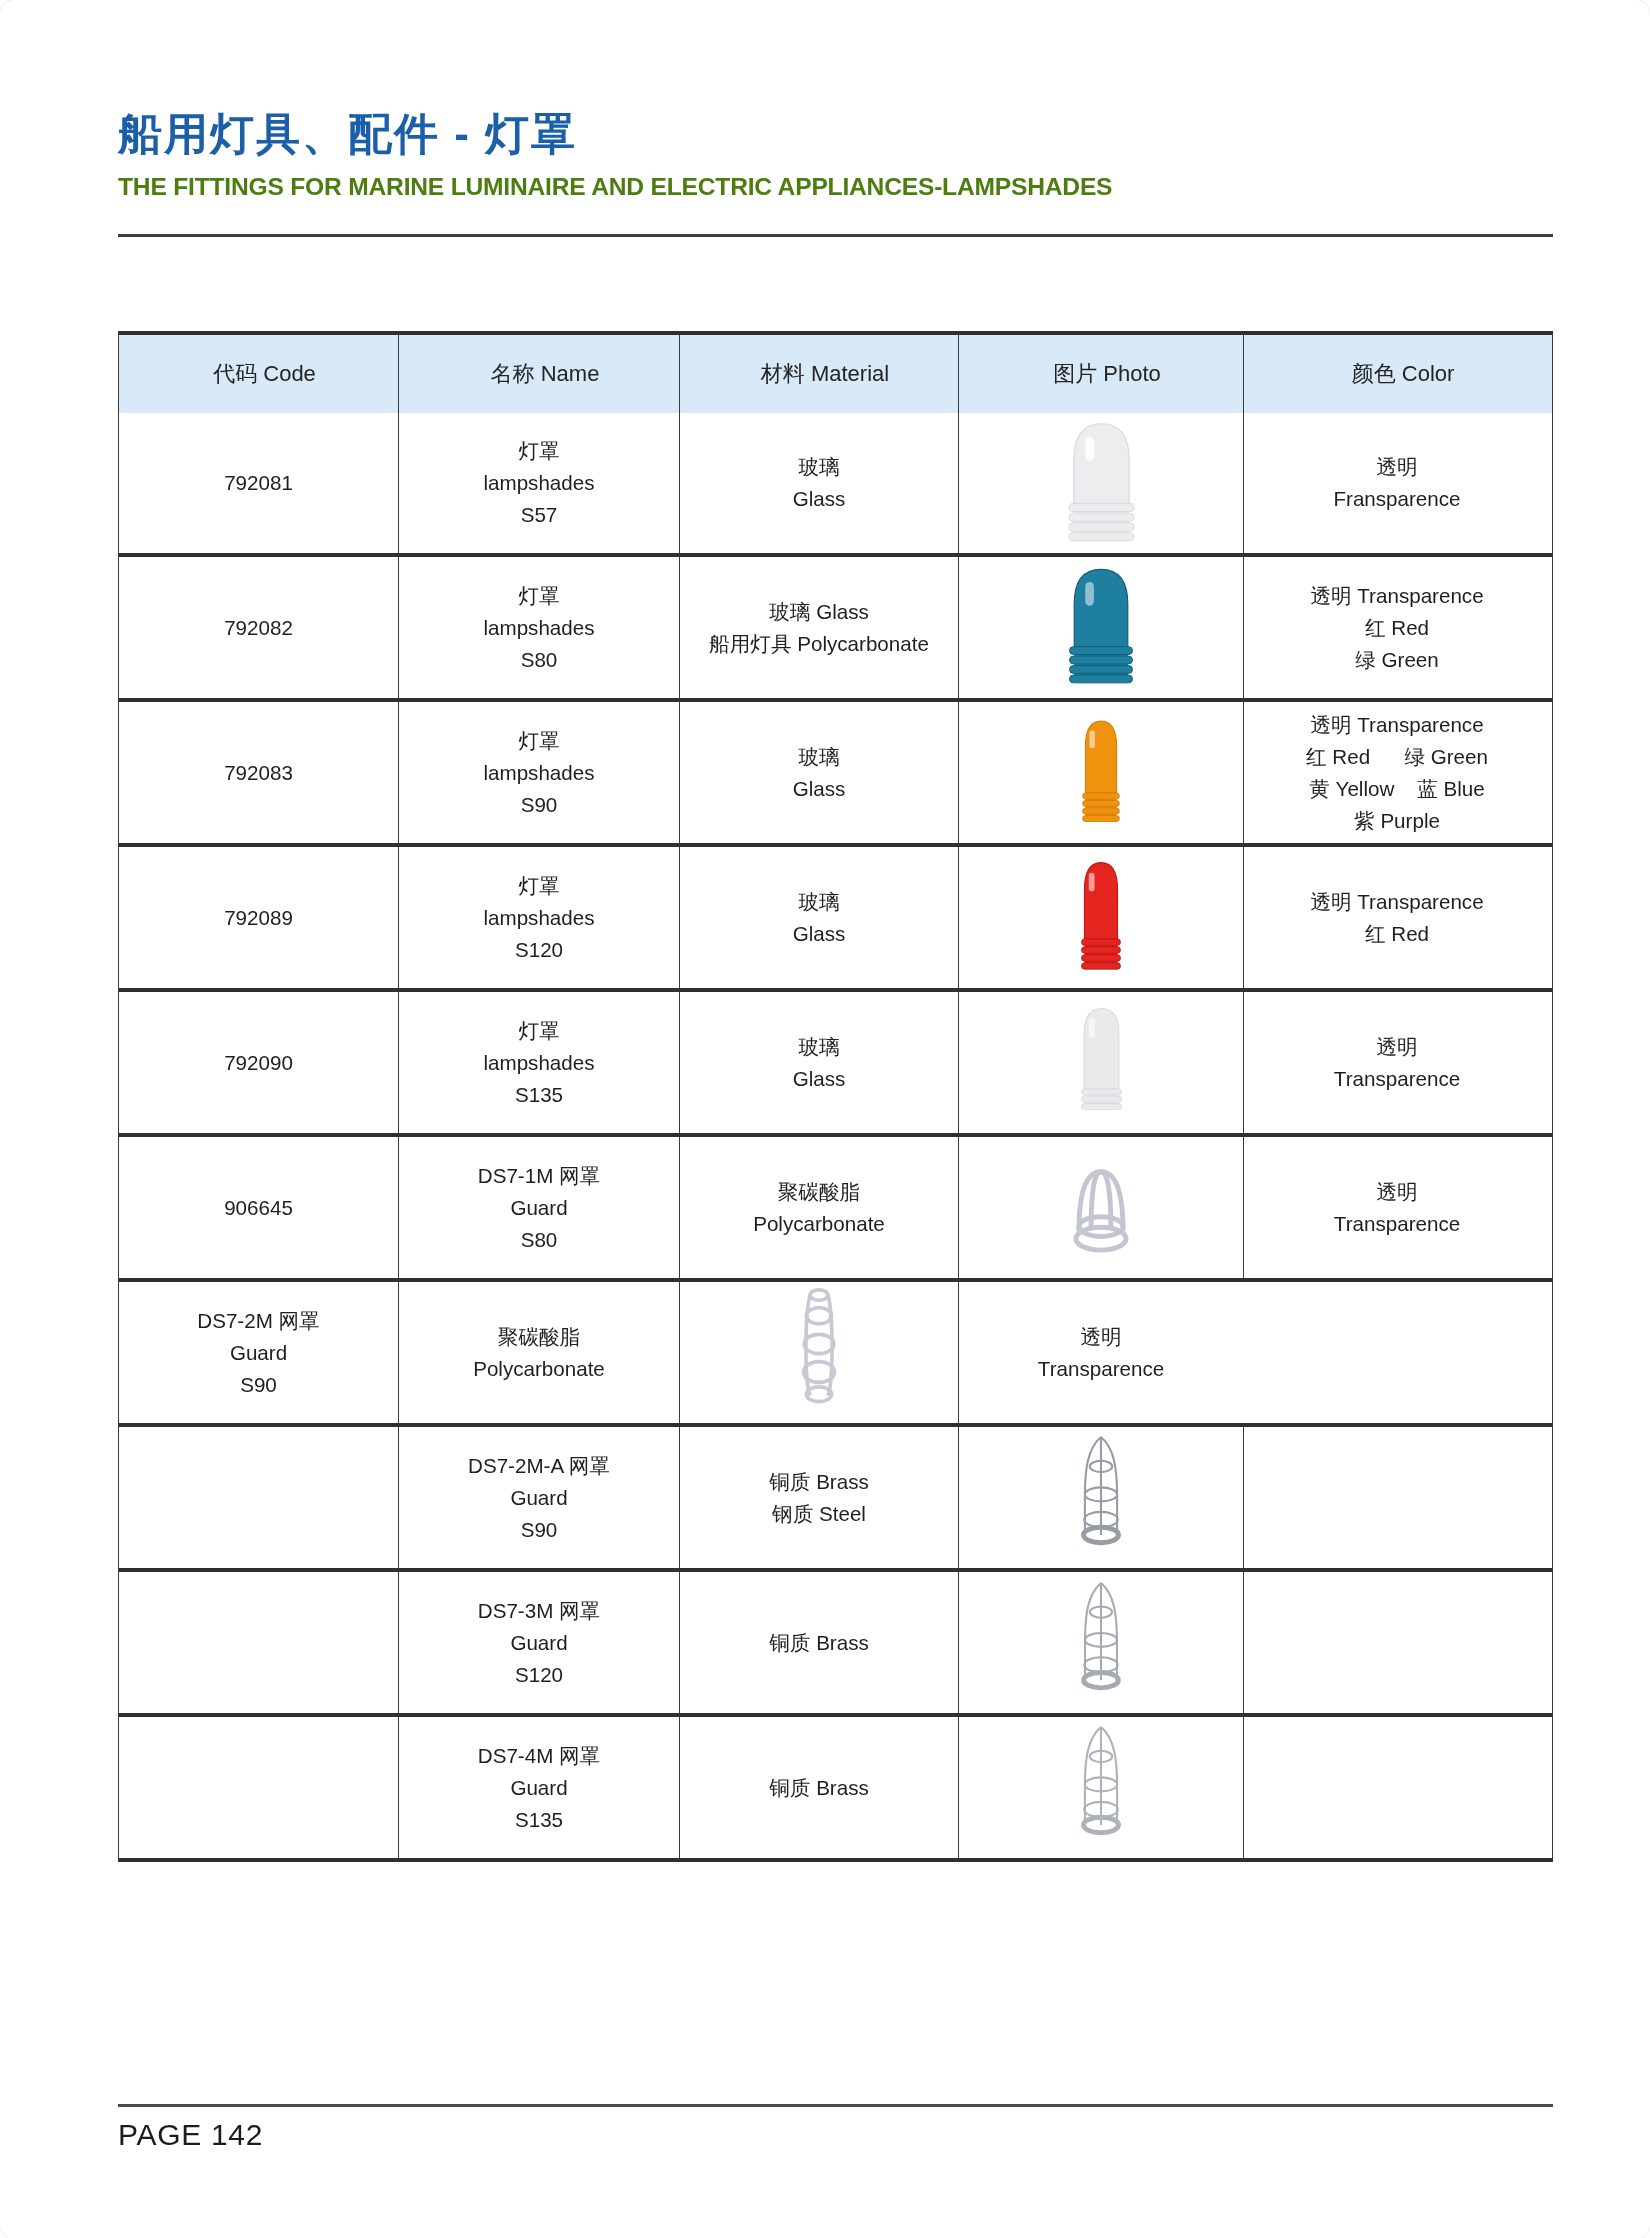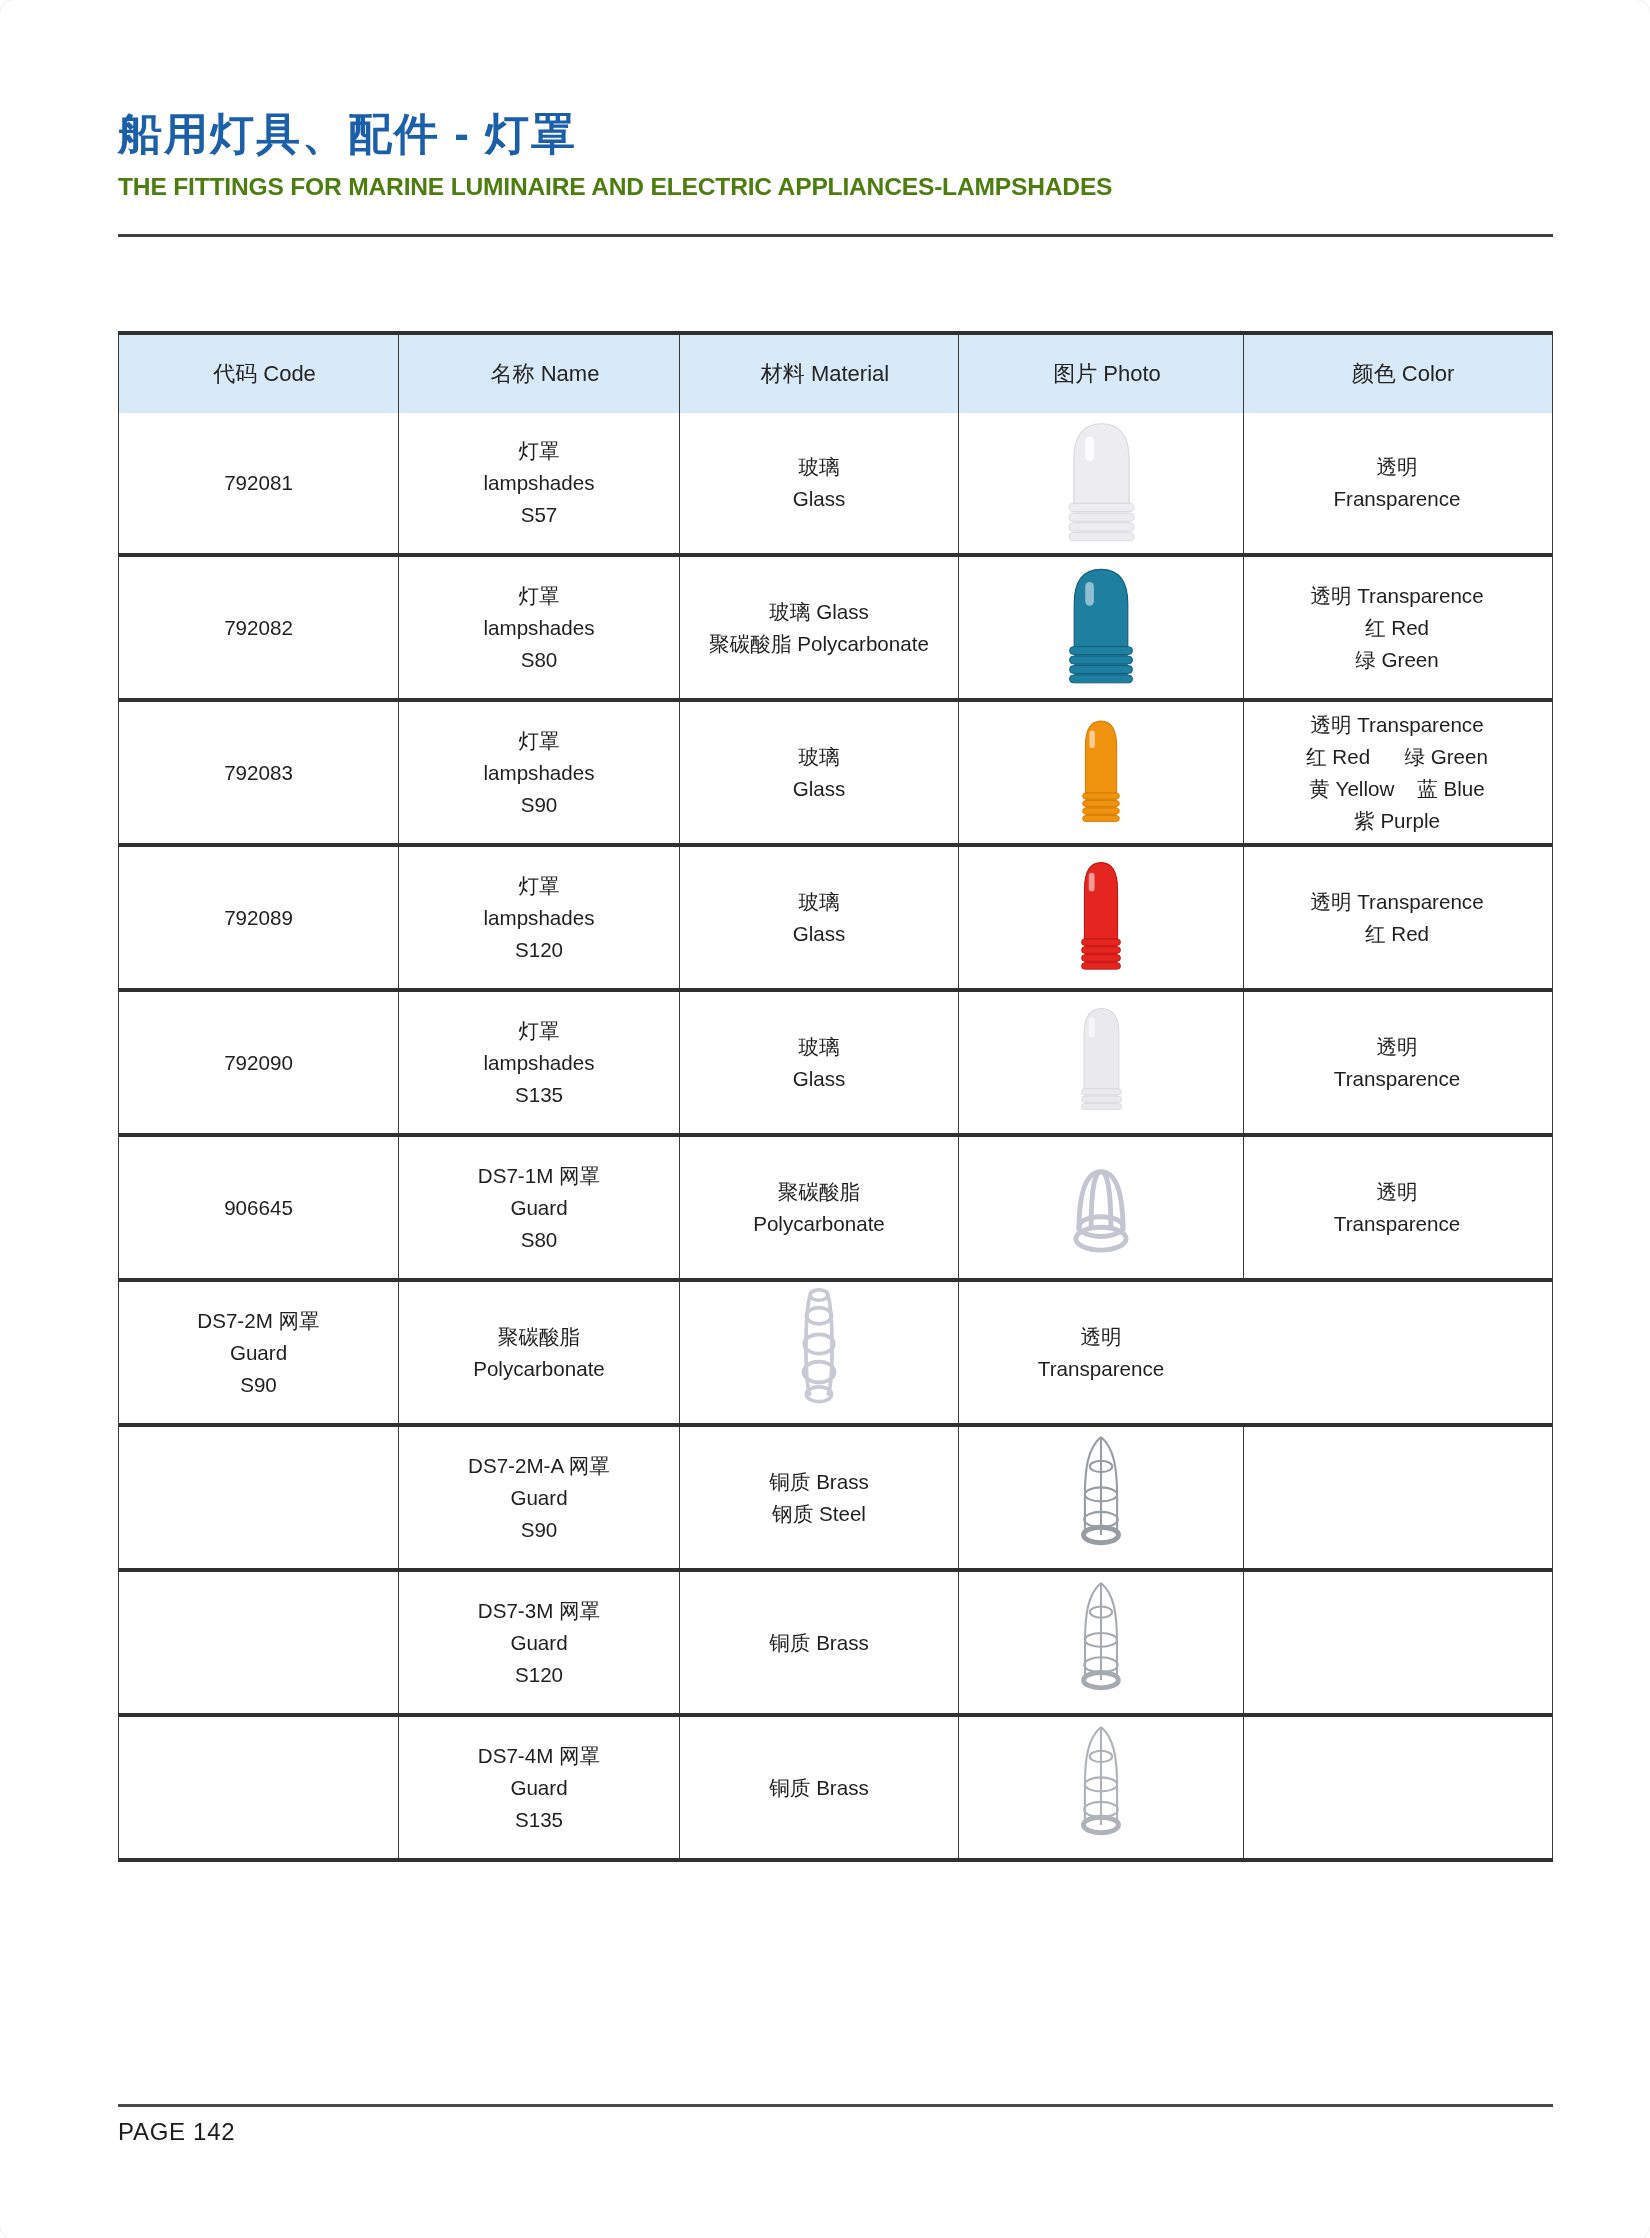--- a/index.html
+++ b/index.html
@@ -33,21 +33,21 @@
   .row{display:grid;grid-template-columns:var(--cols);}
   .row + .row{border-top:4px solid #303030;}
   .cell{
     border-left:1.3px solid #3a3a3a;
     display:flex;flex-direction:column;align-items:center;justify-content:center;
     text-align:center;font-size:20.6px;line-height:32px;color:#1f1f1f;overflow:hidden;
   }
   .cell:first-child{border-left:none;}
   .cell .line{white-space:pre-wrap;}
   .foot-rule{position:absolute;left:118px;top:2104px;width:1435px;height:2.7px;background:#4a4a4a;}
-  .pageno{position:absolute;left:118px;top:2118px;font-size:24px;letter-spacing:0.7px;color:#1c1c1c;}
+  .pageno{position:absolute;left:118px;top:2118px;font-size:30px;letter-spacing:0.7px;color:#1c1c1c;}
 </style>
 </head>
 <body>
 
 <div class="page">
   <h1 class="title-zh">船用灯具、配件 - 灯罩</h1>
   <h2 class="title-en">THE FITTINGS FOR MARINE LUMINAIRE AND ELECTRIC APPLIANCES-LAMPSHADES</h2>
   <div class="head-rule"></div>
 
   <div class="tbl">
@@ -92,21 +92,21 @@
           <div class="cell">
             <div class="line">792082</div>
           </div>
           <div class="cell">
             <div class="line">灯罩</div>
             <div class="line">lampshades</div>
             <div class="line">S80</div>
           </div>
           <div class="cell">
             <div class="line">玻璃 Glass</div>
-            <div class="line">聚碳酸脂 Polycarbonate</div>
+            <div class="line">船用灯具 Polycarbonate</div>
           </div>
           <div class="cell">
             <div><svg width="100" height="126" viewBox="0 0 100 160" opacity="1">
                 <path d="M16 110 L16 56 Q16 12 50 12 Q84 12 84 56 L84 110 Z" fill="#1e7fa1" stroke="#135e79" stroke-width="1.5"></path>
                 <rect x="16" y="110" width="68" height="42" fill="#1e7fa1"></rect>
                 <rect x="10" y="110" width="80" height="10" rx="5" fill="#1e7fa1" stroke="#135e79" stroke-width="1.2"></rect>
                 <rect x="10" y="122" width="80" height="10" rx="5" fill="#1e7fa1" stroke="#135e79" stroke-width="1.2"></rect>
                 <rect x="10" y="134" width="80" height="10" rx="5" fill="#1e7fa1" stroke="#135e79" stroke-width="1.2"></rect>
                 <rect x="10" y="146" width="80" height="10" rx="5" fill="#1e7fa1" stroke="#135e79" stroke-width="1.2"></rect>
                 <rect x="30" y="28" width="11" height="30" rx="5.5" fill="#ffffff" opacity="0.5"></rect>

